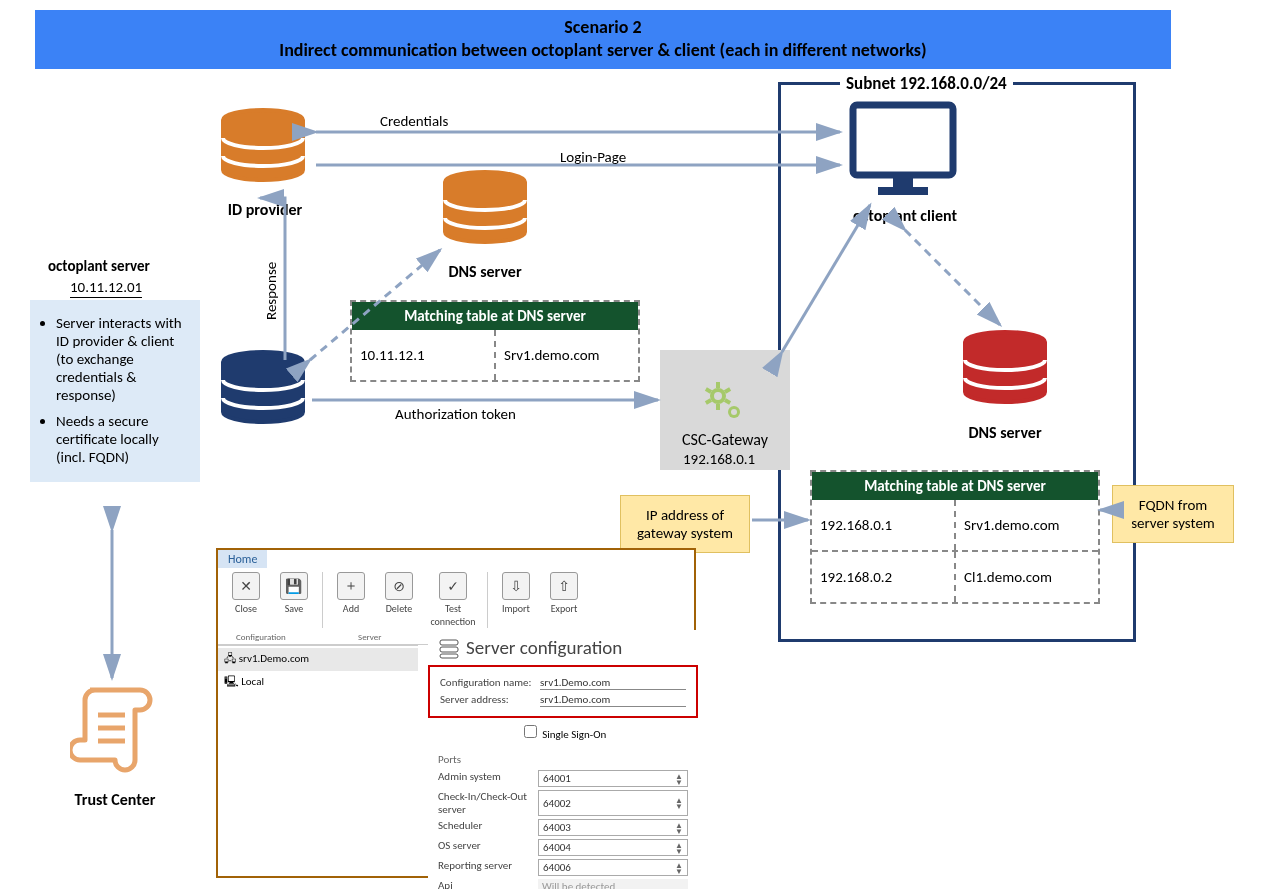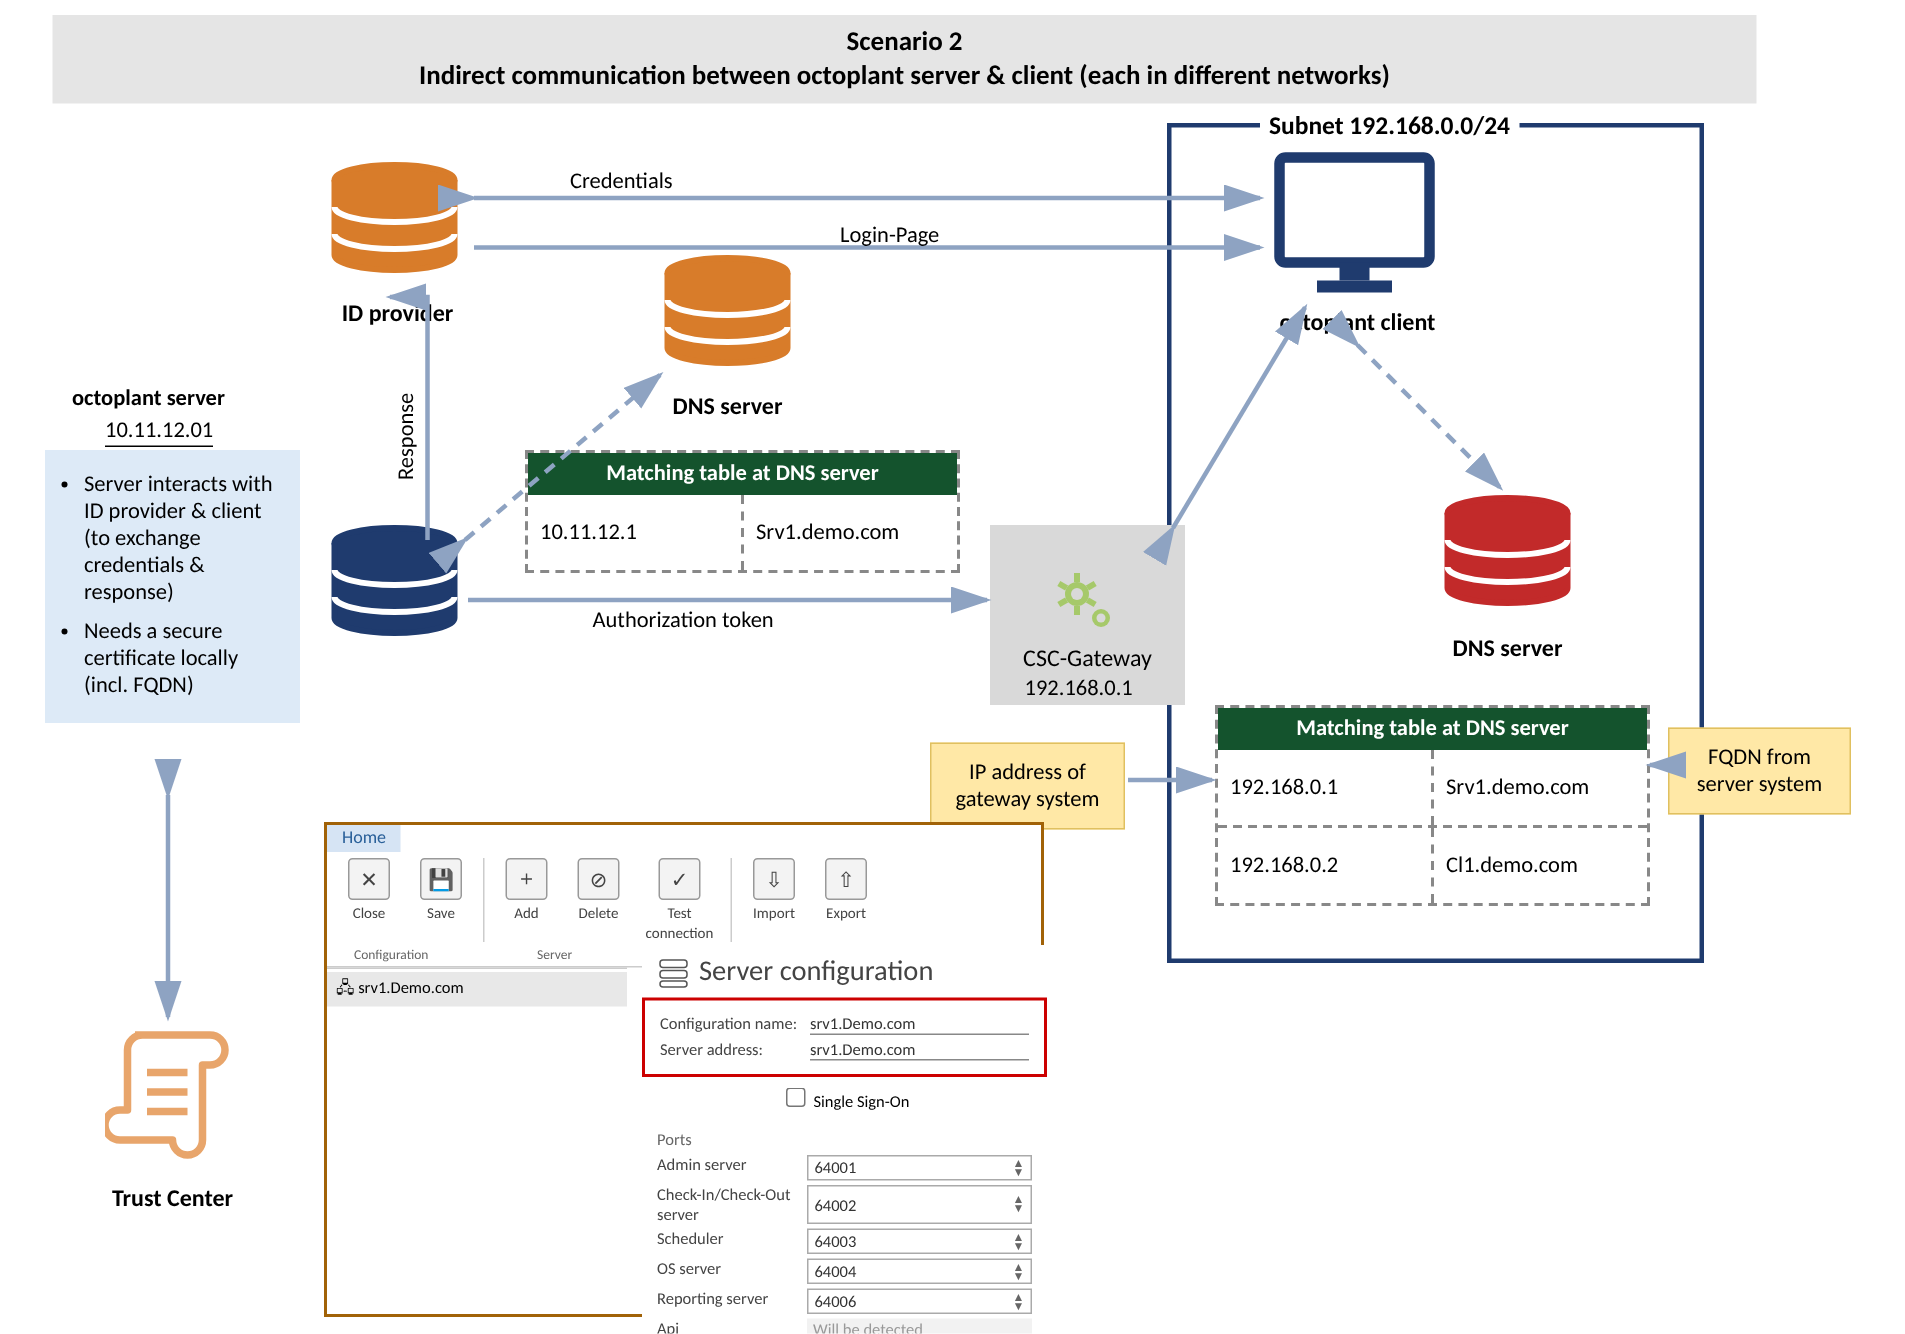--- a/index.html
+++ b/index.html
@@ -1,17 +1,17 @@
 <!DOCTYPE html>
 <html><head>
 <meta charset="utf-8">
 <style>
   *{box-sizing:border-box;font-family:Calibri,Arial,sans-serif}
   body{margin:0;width:1270px;height:889px;background:#fff;position:relative;color:#000}
-  .title-banner{position:absolute;left:35px;top:10px;width:1136px;background:#e5e5e5;text-align:center;font-weight:700;padding:6px 0;font-size:18px;line-height:1.3}
+  .title-banner{position:absolute;left:35px;top:10px;width:1136px;background:#3b82f6;text-align:center;font-weight:700;padding:6px 0;font-size:18px;line-height:1.3}
   .bold{font-weight:700}
   
   .db{width:90px;height:80px}
   .db ellipse,.db path{stroke-width:4}
   .lbl{position:absolute;font-size:16px;text-align:center;font-weight:700}
   .txt{position:absolute;font-size:15px}
   .callout-box{position:absolute;background:#ddeaf7;padding:8px 10px;font-size:15px;width:170px}
   .callout-box ul{margin:6px 0 0 16px;padding:0}
   .callout-box li{margin-bottom:8px}
   .yellow-tag{position:absolute;background:#ffe8a6;border:1px solid #e0c060;padding:10px 12px;font-size:15px;text-align:center;line-height:1.2}
@@ -206,20 +206,21 @@
     <div class="ribbon-item" style="width:56px"><div class="ic">✓</div><span>Test connection</span></div>
     <div style="width:1px;background:#ccc;margin:0 2px"></div>
     <div class="ribbon-item"><div class="ic">⇩</div><span>Import</span></div>
     <div class="ribbon-item"><div class="ic">⇧</div><span>Export</span></div>
     <div class="ribbon-group-lbl" style="left:18px;bottom:2px">Configuration</div>
     <div class="ribbon-group-lbl" style="left:140px;bottom:2px">Server</div>
     <div class="ribbon-group-lbl" style="left:310px;bottom:2px">Server list</div>
   </div>
   <div class="treelist" style="width:200px">
     <div class="tree-sel"><span>🖧 </span><span>srv1.Demo.com</span></div>
+    <div><span>🖳 </span><span>Local</span></div>
   </div>
 
   <div class="sc-right" style="top:80px">
     <div class="sc-title">
       <svg width="22" height="22">
           <rect x="2" y="3" width="18" height="5" rx="2" fill="none" stroke="#555"></rect>
           <rect x="2" y="10" width="18" height="5" rx="2" fill="none" stroke="#555"></rect>
           <rect x="2" y="17" width="18" height="4" rx="2" fill="none" stroke="#555"></rect>
         </svg>
       <span>Server configuration</span>
@@ -231,21 +232,21 @@
         </div>
       <div class="sc-field">
           <label>Server address:</label>
           <div class="val">srv1.Demo.com</div>
         </div>
     </div>
     <div style="text-align:center;padding:4px;font-size:11px"><input type="checkbox" style=""> <span>Single Sign-On</span></div>
     <div class="ports">
       <div style="color:#666;margin-bottom:4px">Ports</div>
       <div class="sc-field">
-          <label>Admin server</label>
+          <label>Admin system</label>
           <div class="val">
             <span>64001</span>
             <span class="spin">▲<br>▼</span>
           </div>
         </div>
       <div class="sc-field">
           <label>Check-In/Check-Out server</label>
           <div class="val">
             <span>64002</span>
             <span class="spin">▲<br>▼</span>

